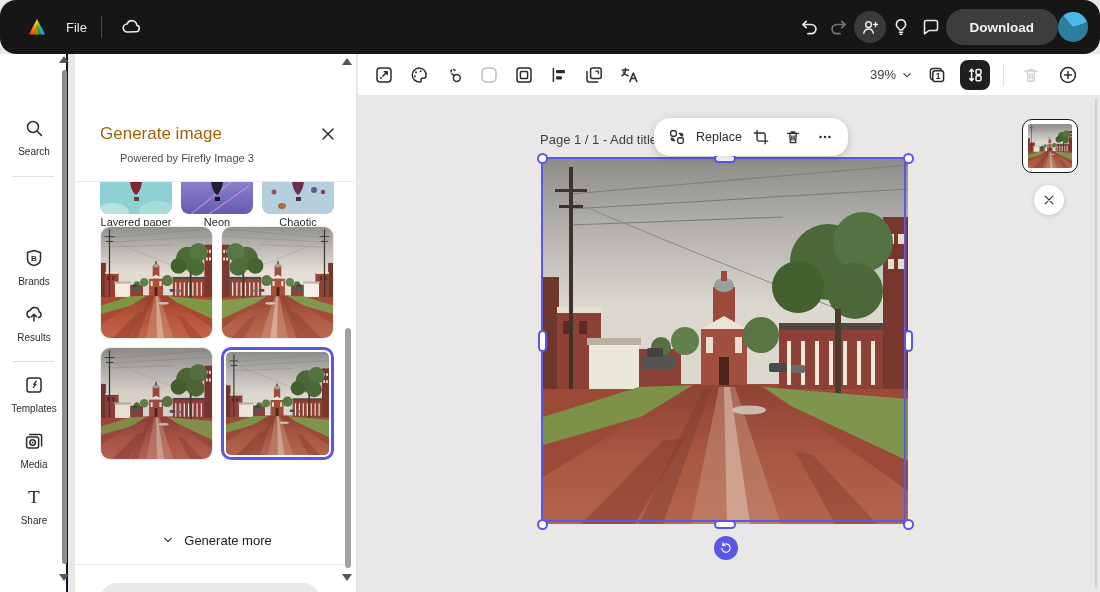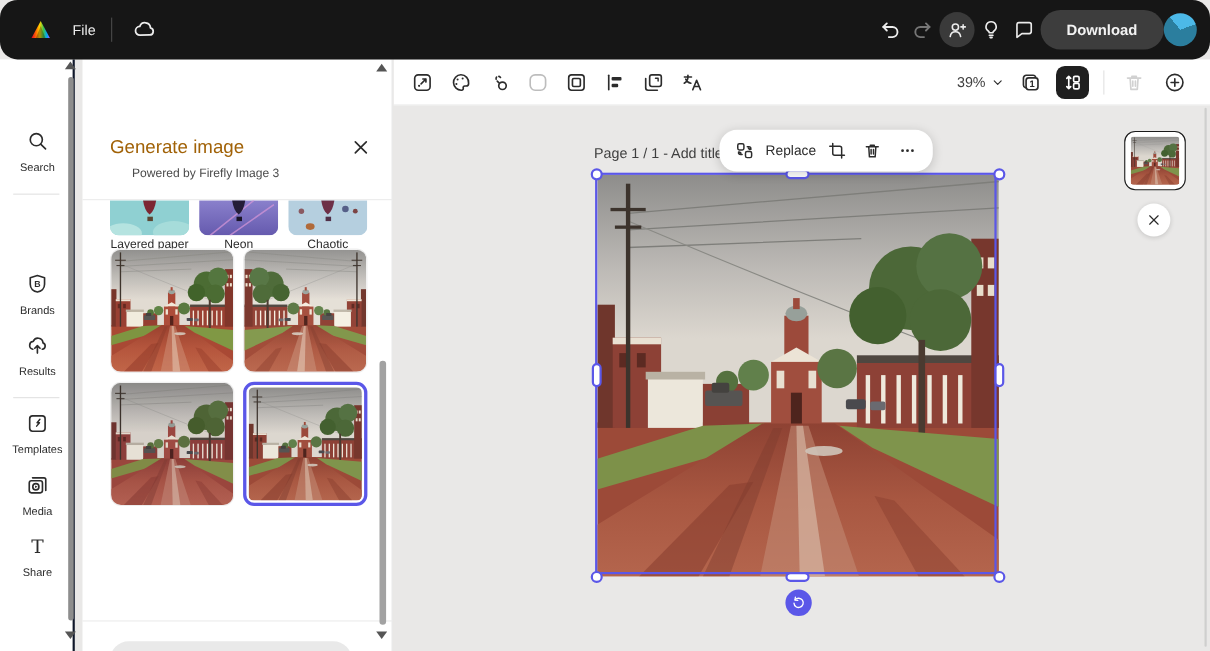--- a/index.html
+++ b/index.html
@@ -356,20 +356,26 @@
       <svg viewBox="0 0 365 365" style="filter:hue-rotate(-6deg) brightness(0.97)">
           <use href="#scene"></use>
         </svg>
     </div>
     <div class="result selected" style="left:146px; top:293px">
       <svg viewBox="0 0 365 365">
           <use href="#scene"></use>
         </svg>
     </div>
 
+    <button class="gen-more">
+      <svg viewBox="0 0 20 20" class="ic" width="16" height="16">
+          <path d="M6 8l4 4 4-4"></path>
+        </svg>
+      <span>Generate more</span>
+    </button>
     <div class="hdiv" style="top:510px"></div>
     <button class="btn-generate" disabled="">Generate</button>
 
   </section>
 
   <div class="scrollrail" style="left:342px; top:58px;">
       <div class="arrow-up"></div>
     </div>
   <div class="scrollrail thumb-bar" style="left:345px; top:328px; width:6px; height:240px; background:#a2a2a2;"></div>
   <div class="scrollrail" style="left:342px; top:574px;">

